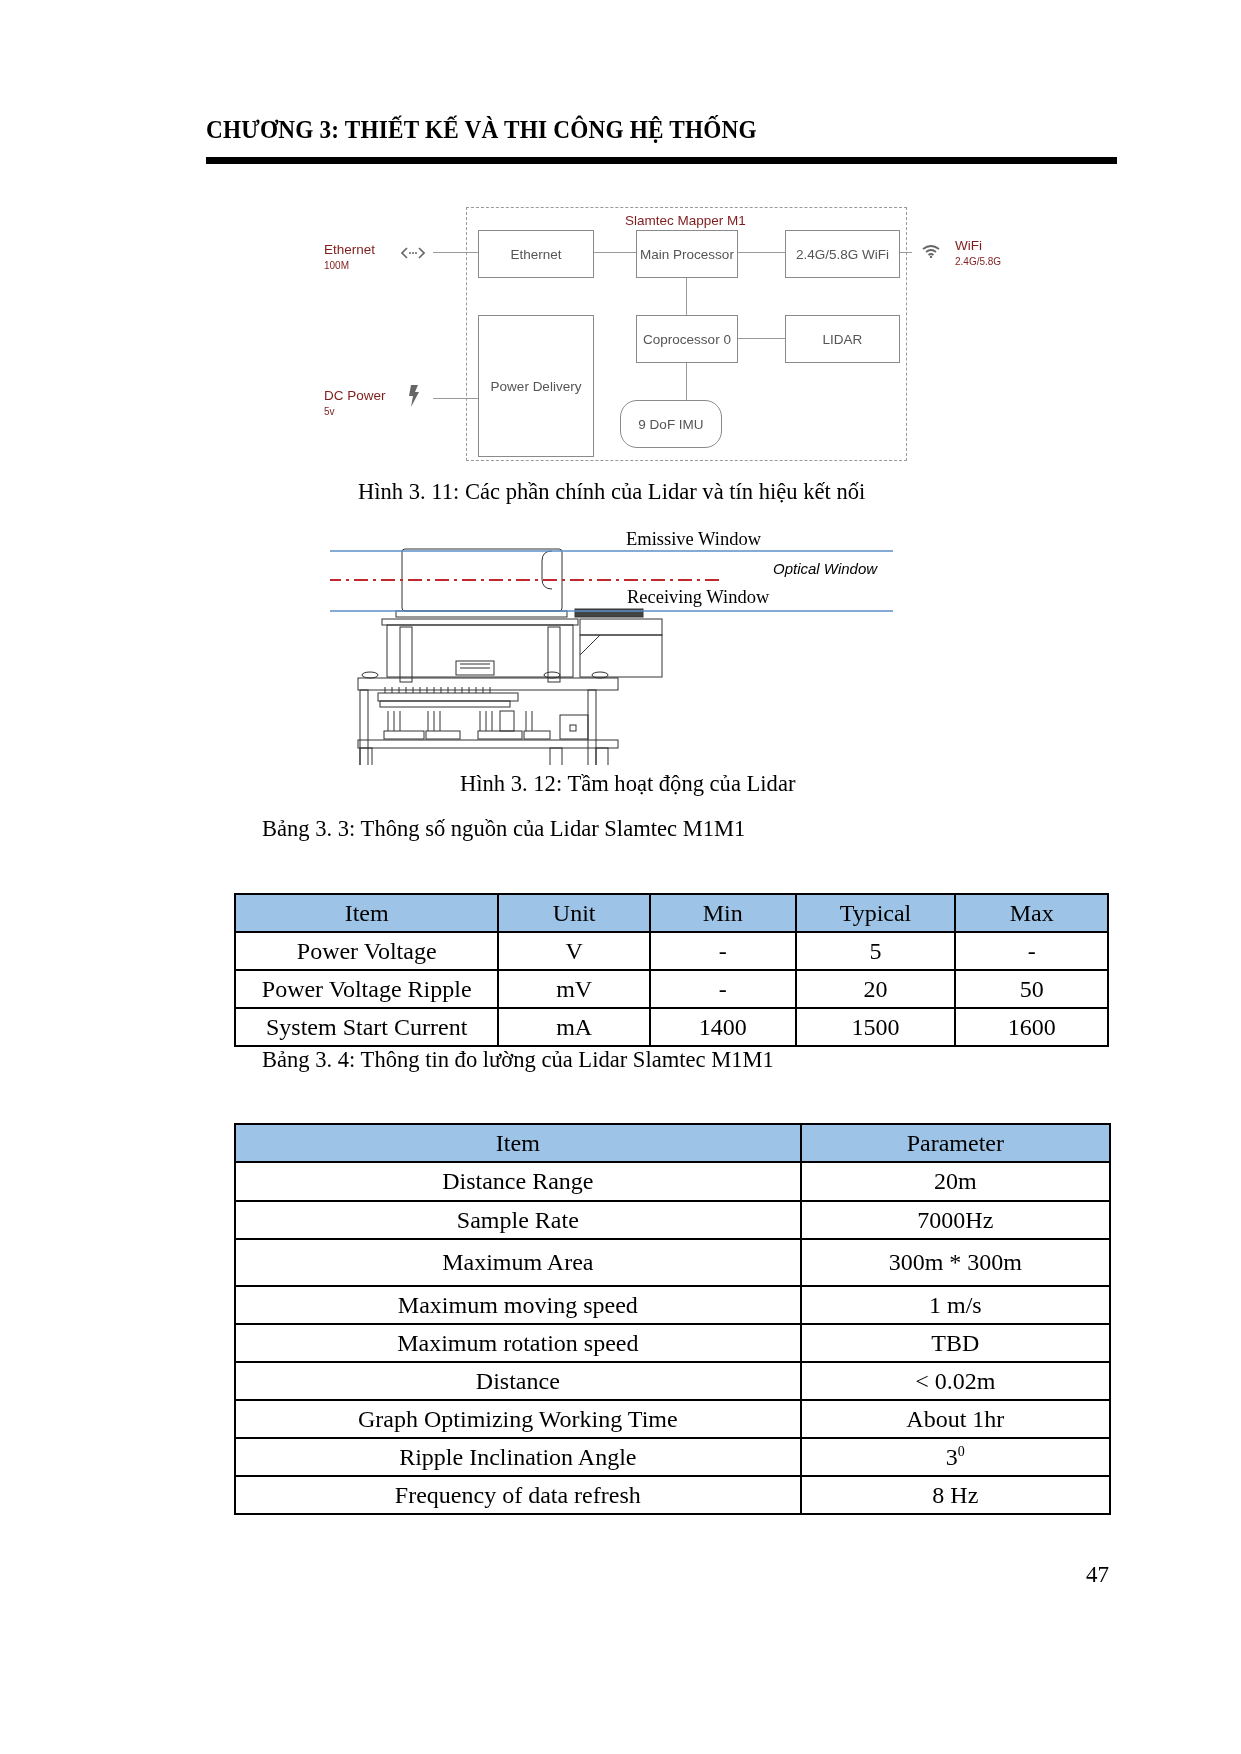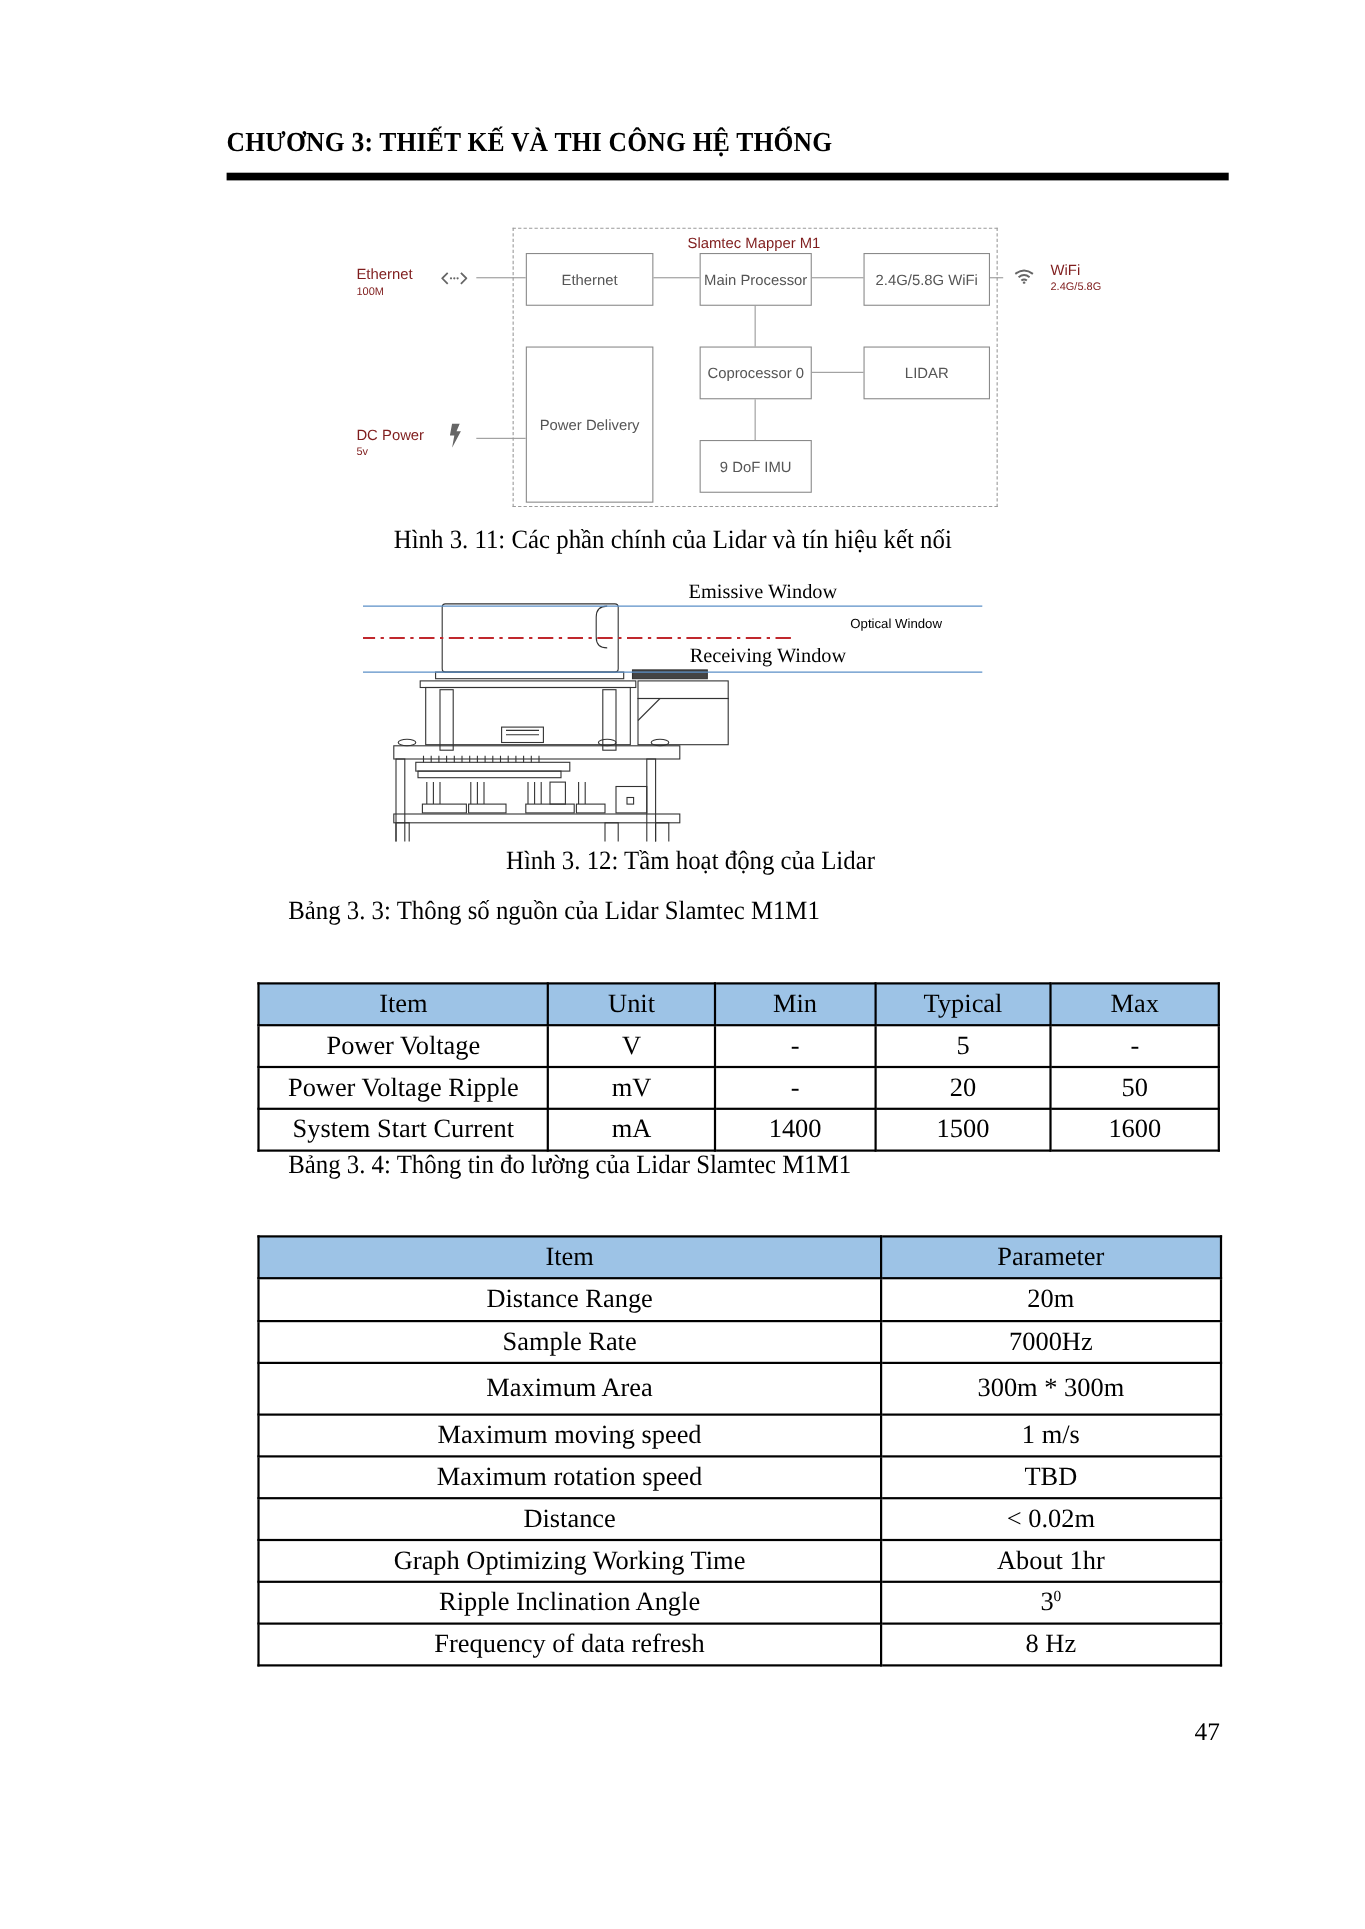--- a/index.html
+++ b/index.html
@@ -17,21 +17,21 @@
   .hline { height:1.3px; background:#9a9a9a; }
   .vline { width:1.3px; background:#9a9a9a; }
   .ext-label { font-size:13.5px; }
   .ext-sub { font-size:10px; }
 
   .caption { font-size:24px; white-space:nowrap; transform:scaleX(0.94); transform-origin:left top; }
 
   
   .lidar-fig { left:330px; top:535px; width:670px; height:230px; }
   .lidar-text { font-size:18.5px; white-space:nowrap; }
-  .optical { font-family:"Liberation Sans", sans-serif; font-size:12px; }
+  .optical { font-family:"Liberation Sans", sans-serif; font-size:15px;font-style:italic; }
 
   
   table.spec { position:absolute; border-collapse:collapse; font-size:24px;margin-top:33px; }
   table.spec td, table.spec th { border:2px solid #000; text-align:center; font-weight:normal; padding:0; }
   table.spec th { background:#9dc3e6; }
   .page-num { left:1086px; top:1562px; font-size:23px; }
   .sup { font-size:14px; vertical-align:super; line-height:0; }
 </style>
 </head>
 <body>
@@ -77,21 +77,21 @@
   </div>
   <div class="abs diag-sans ext-label" style="left:665px;top:43px;">WiFi</div>
   <div class="abs diag-sans ext-sub" style="left:665px;top:61px;">2.4G/5.8G</div>
 
   <div class="abs blk" style="left:188px;top:35px;width:114px;height:46px;">Ethernet</div>
   <div class="abs blk" style="left:346px;top:35px;width:100px;height:46px;">Main Processor</div>
   <div class="abs blk" style="left:495px;top:35px;width:113px;height:46px;">2.4G/5.8G WiFi</div>
   <div class="abs blk" style="left:188px;top:120px;width:114px;height:140px;">Power Delivery</div>
   <div class="abs blk" style="left:346px;top:120px;width:100px;height:46px;">Coprocessor 0</div>
   <div class="abs blk" style="left:495px;top:120px;width:113px;height:46px;">LIDAR</div>
-  <div class="abs blk" style="left:346px;top:205px;width:100px;height:46px;">9 DoF IMU</div>
+  <div class="abs blk" style="left:330px;top:205px;width:100px;height:46px;border-radius:17px;">9 DoF IMU</div>
 
   <div class="abs hline" style="left:304px;top:57px;width:42px;"></div>
   <div class="abs hline" style="left:448px;top:57px;width:47px;"></div>
   <div class="abs vline" style="left:396px;top:83px;height:37px;"></div>
   <div class="abs hline" style="left:448px;top:143px;width:47px;"></div>
   <div class="abs vline" style="left:396px;top:168px;height:37px;"></div>
 </div>
 
 <div class="abs caption" style="left:358px;top:478px;">Hình 3. 11: Các phần chính của Lidar và tín hiệu kết nối</div>
 

